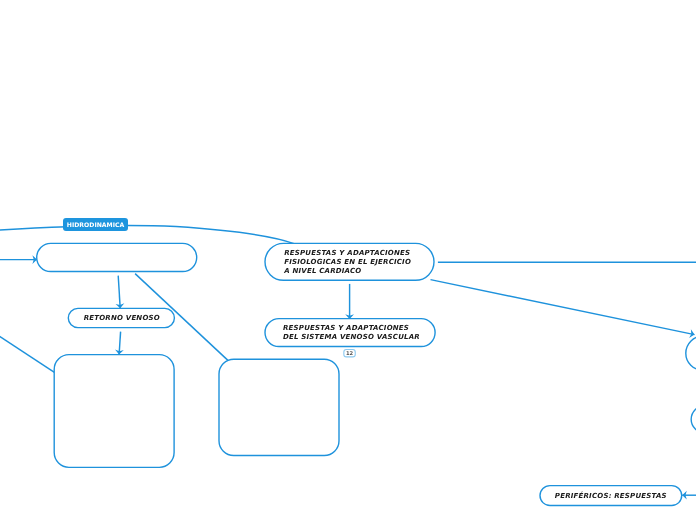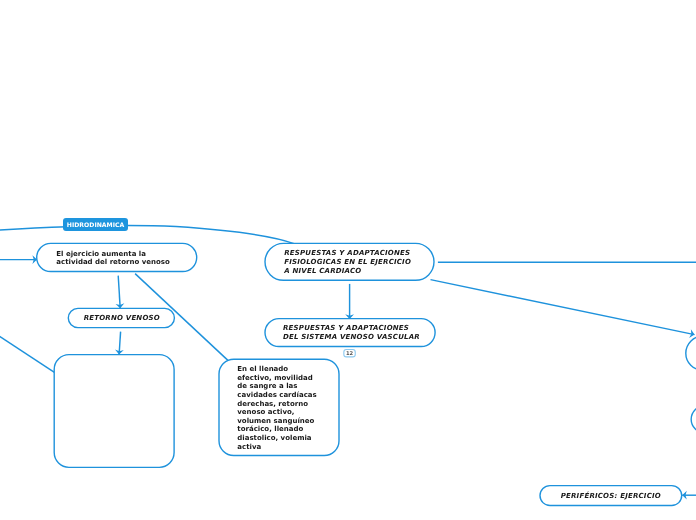--- a/index.html
+++ b/index.html
@@ -54,43 +54,31 @@
       <path d="M 712 336.2 L 702.8 336.2 A 17 17 0 0 0 702.8 370.2 L 712 370.2"></path>
       <path d="M 712 405.7 L 704.7 405.7 A 13.55 13.55 0 0 0 704.7 432.8 L 712 432.8"></path>
       <rect x="343.85" y="349.55" width="11.4" height="7.3" rx="2.4" stroke="#8cc9f0" stroke-width="1.1"></rect>
     </g>
   </svg>
 
   <div class="tag" style="left:63.4px;top:218.4px;width:64.3px;height:12.9px">
     <span>HIDRODINAMICA</span>
   </div>
 
-  <div class="txt" style="left:56.3px;top:249.5px">El ejercicio aumenta la
-actividad del retorno venoso</div>
 
   <div class="txt caps mid" style="left:68.3px;top:314.2px;width:107px">RETORNO VENOSO</div>
 
 
-  <div class="txt" style="left:237.3px;top:365.2px">En el llenado
-efectivo, movilidad
-de sangre a las
-cavidades cardíacas
-derechas, retorno
-venoso activo,
-volumen sanguíneo
-torácico, llenado
-diastolico, volemia
-activa</div>
 
   <div class="txt caps" style="left:284.2px;top:249.4px">RESPUESTAS Y ADAPTACIONES
 FISIOLOGICAS EN EL EJERCICIO
 A NIVEL CARDIACO</div>
 
   <div class="txt caps" style="left:283.0px;top:324.3px">RESPUESTAS Y ADAPTACIONES
 DEL SISTEMA VENOSO VASCULAR</div>
 
   <div class="badge" style="left:343.85px;top:350.3px;width:11.4px;height:7.3px">
     <span>12</span>
   </div>
 
-  <div class="txt caps mid" style="left:540px;top:491.5px;width:141.7px">PERIFÉRICOS: EJERCICIO</div>
+  <div class="txt caps mid" style="left:540px;top:491.5px;width:141.7px">PERIFÉRICOS: RESPUESTAS</div>
 
 </div>
 
 </body></html>

